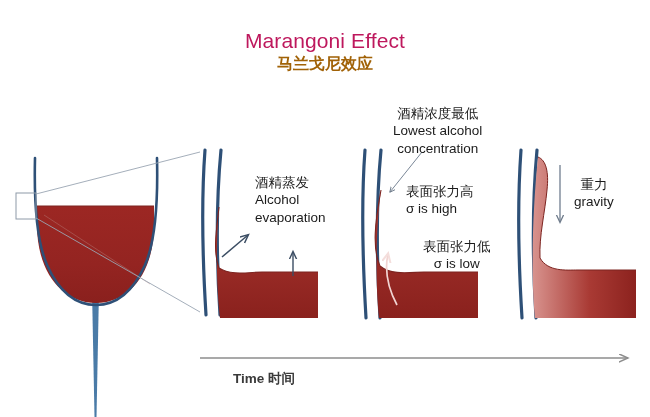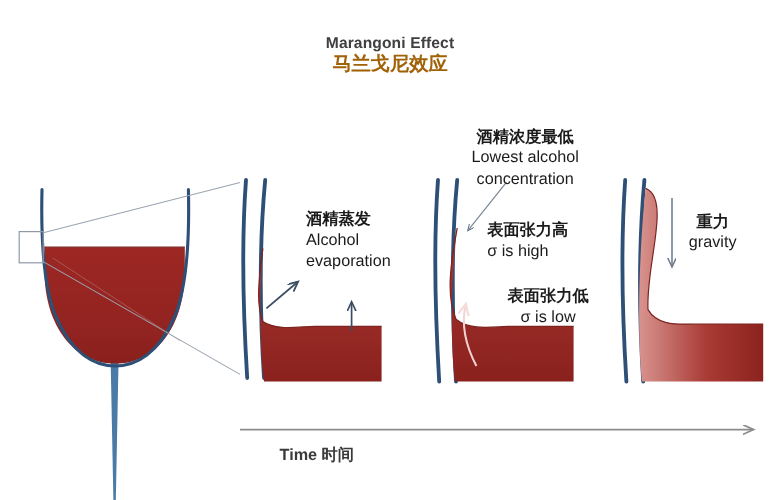--- a/index.html
+++ b/index.html
@@ -23,38 +23,38 @@
   }
   .title-block {
     position: absolute;
     top: 28px;
     left: 0;
     width: 650px;
     text-align: center;
     line-height: 1.25;
   }
   .title-en {
-    font-size: 13px;
-    font-weight: bold;
+    font-size: 21px;
+    font-weight: normal;
     letter-spacing: 0.1px;
-    color: #404040;
+    color: #be185d;
   }
   .title-zh {
     font-size: 16px;
     font-weight: bold;
     color: #a16207;
   }
   .lbl {
     position: absolute;
     color: #1b1b1b;
     line-height: 1.28;
     white-space: nowrap;
   }
   .lbl .zh {
-    font-weight: bold;
+    font-weight: normal;
     font-size: 13.5px;
     display: block;
   }
   .lbl .en {
     font-size: 13.5px;
     display: block;
     font-weight: normal;
   }
 
   #lbl-alcohol-evaporation { left: 255px; top: 174px; }

